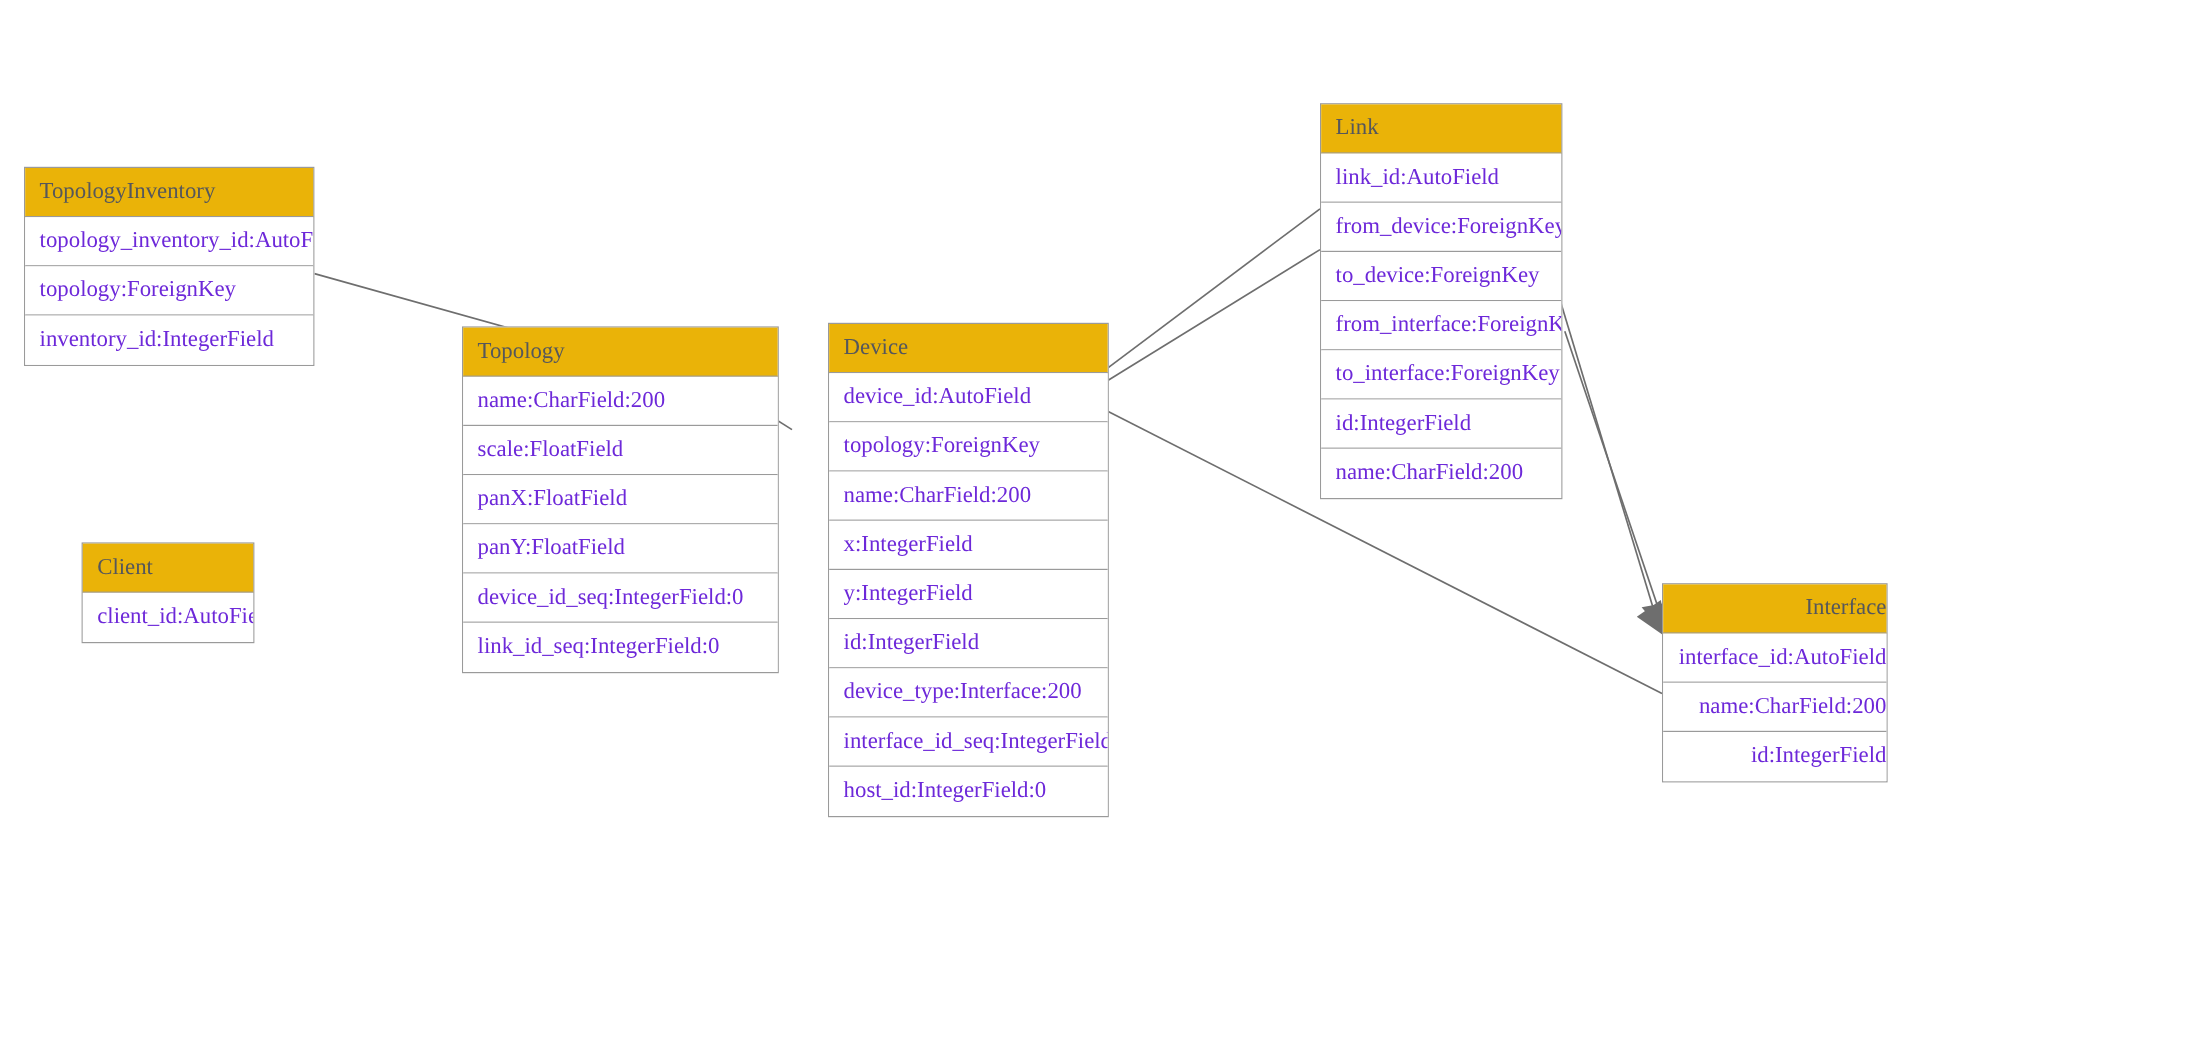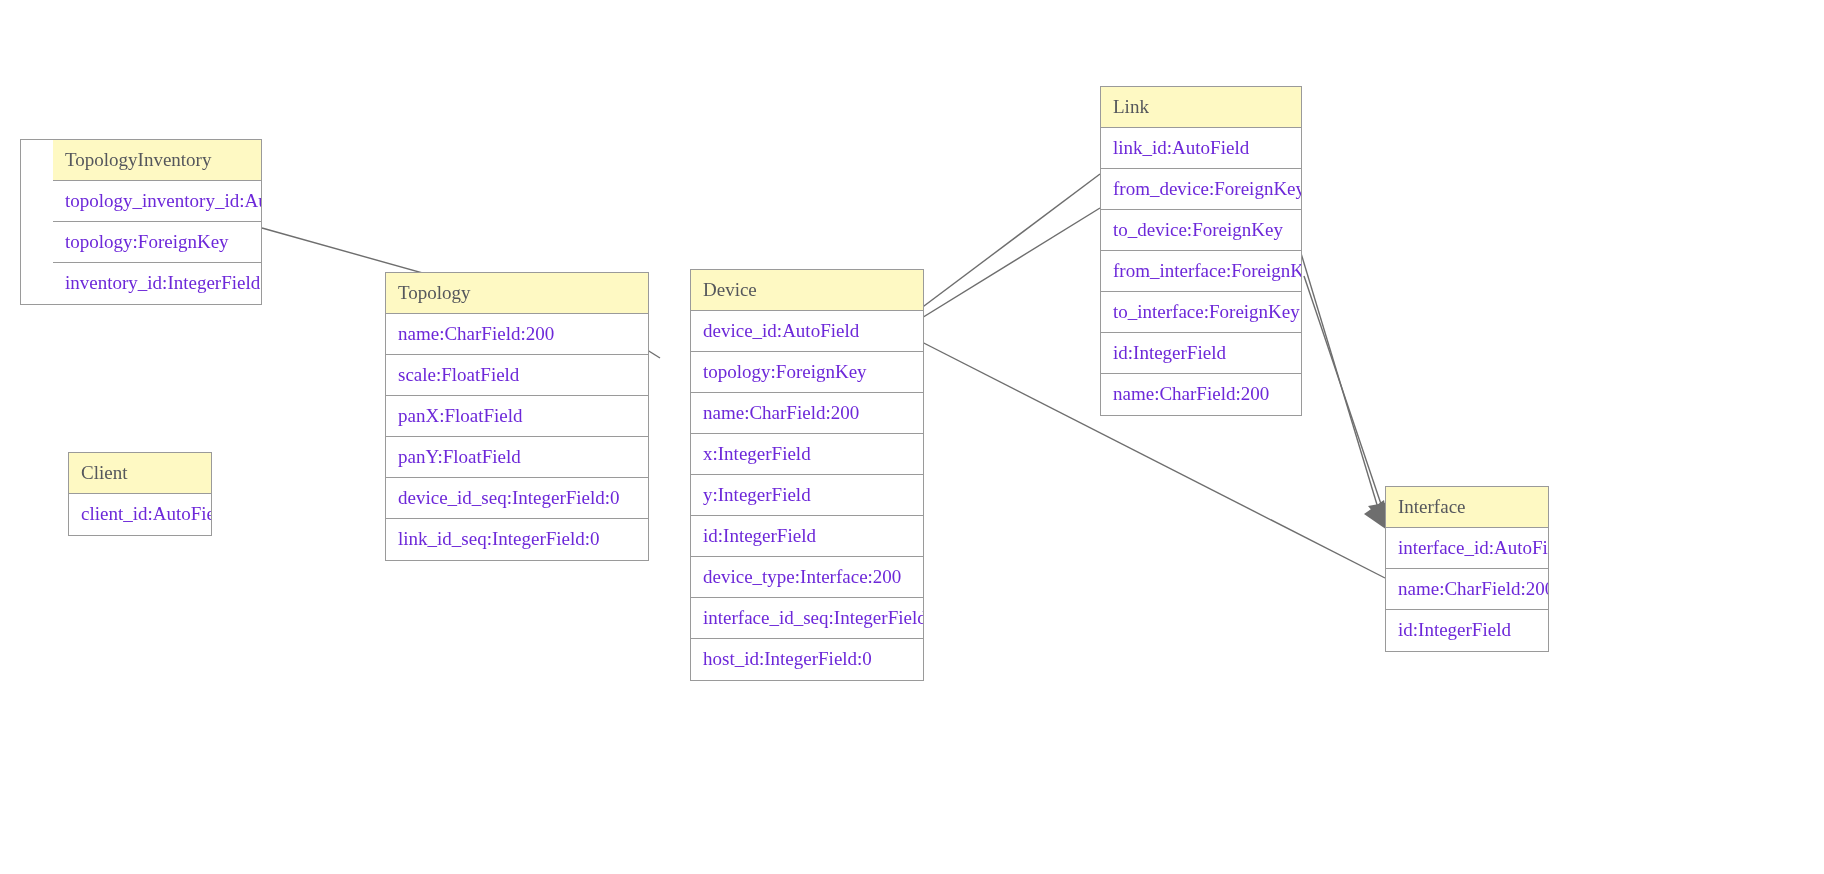--- a/index.html
+++ b/index.html
@@ -31,21 +31,21 @@
   }
   .entity {
     position: absolute;
     box-sizing: border-box;
     border: 1px solid #9a9a9a;
     background: #ffffff;
     z-index: 5;
   }
   .entity-title {
     box-sizing: border-box;
-    background: #fef9c3;
+    background: #eab308;
     border-bottom: 1px solid #9a9a9a;
     color: #55575c;
     font-size: 19px;
     line-height: 40px;
     height: 41px;
     padding: 0 0 0 12px;
     white-space: nowrap;
     overflow: hidden;
   }
   .entity-field {
@@ -102,21 +102,21 @@
     </g>
 
     <g>
       <line x1="1304" y1="276" x2="1383" y2="510" stroke="#6e6e6e" stroke-width="1.4"></line>
       <polygon points="1390,532 1368,506 1390,502" fill="#6e6e6e"></polygon>
     </g>
 
   </svg>
 
   <div id="entity-layer">
-      <div class="entity" style="left: 20px; top: 139px; width: 242px; padding-left: 32px;">
+      <div class="entity" style="left: 20px; top: 139px; width: 242px;">
         <div class="entity-title">TopologyInventory</div>
         <div class="entity-field">topology_inventory_id:AutoField</div>
         <div class="entity-field">topology:ForeignKey</div>
         <div class="entity-field">inventory_id:IntegerField</div>
       </div>
       <div class="entity" style="left: 385px; top: 272px; width: 264px;">
         <div class="entity-title">Topology</div>
         <div class="entity-field">name:CharField:200</div>
         <div class="entity-field">scale:FloatField</div>
         <div class="entity-field">panX:FloatField</div>
@@ -143,21 +143,21 @@
       <div class="entity" style="left: 1100px; top: 86px; width: 202px;">
         <div class="entity-title">Link</div>
         <div class="entity-field">link_id:AutoField</div>
         <div class="entity-field">from_device:ForeignKey</div>
         <div class="entity-field">to_device:ForeignKey</div>
         <div class="entity-field">from_interface:ForeignKey</div>
         <div class="entity-field">to_interface:ForeignKey</div>
         <div class="entity-field">id:IntegerField</div>
         <div class="entity-field">name:CharField:200</div>
       </div>
-      <div class="entity" style="left: 1385px; top: 486px; width: 164px;">
+      <div class="entity" style="left: 1385px; top: 486px; width: 188px; text-align: right;">
         <div class="entity-title">Interface</div>
         <div class="entity-field">interface_id:AutoField</div>
         <div class="entity-field">name:CharField:200</div>
         <div class="entity-field">id:IntegerField</div>
       </div>
     </div>
 
 </div>
 
 </body></html>

